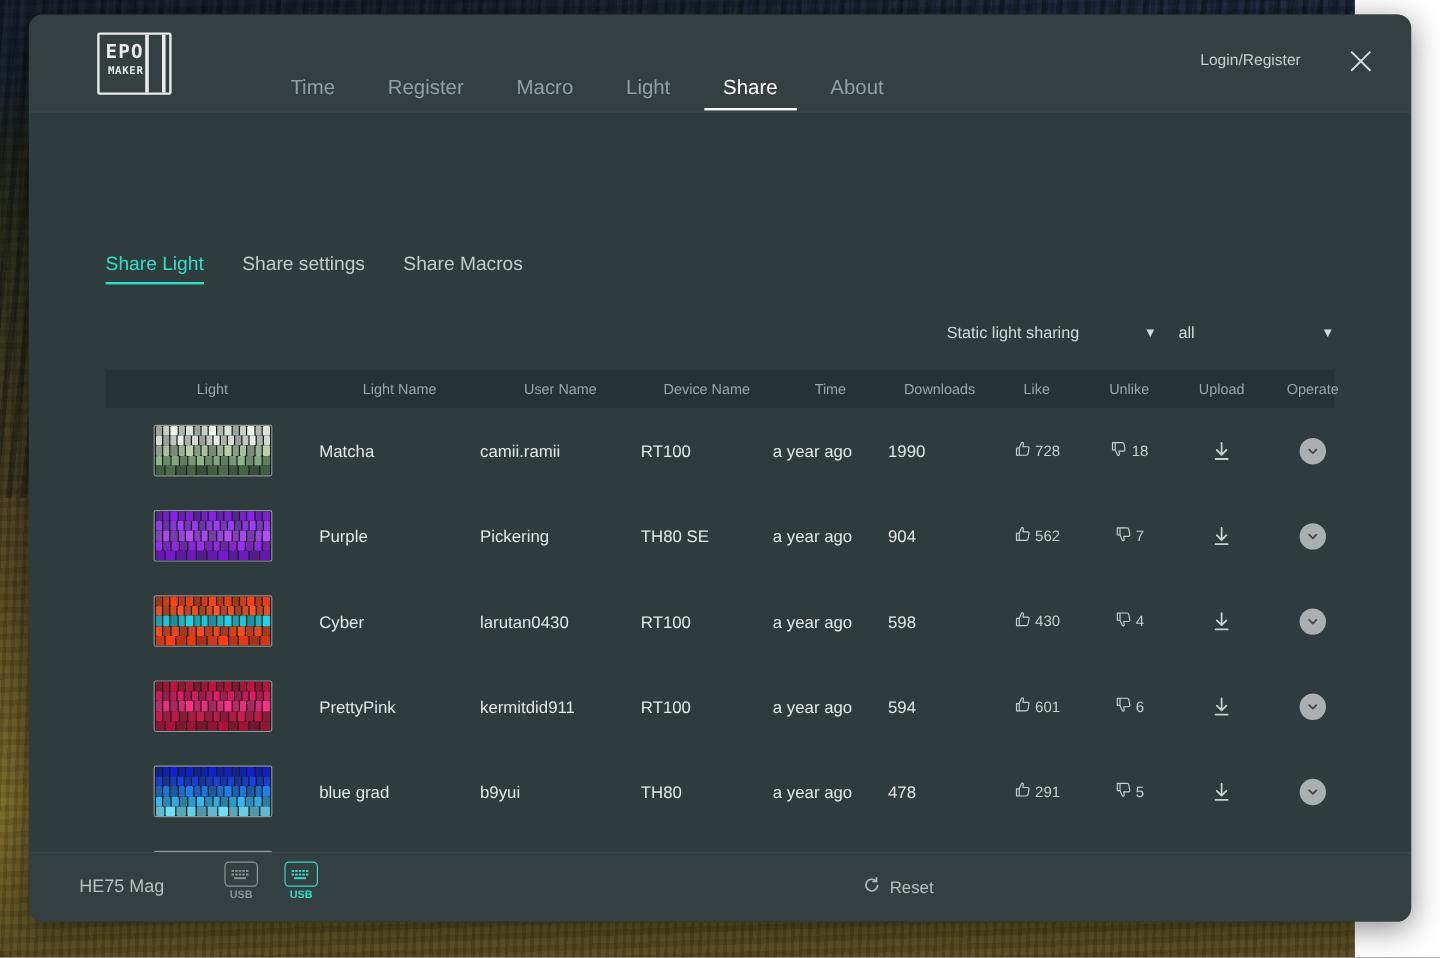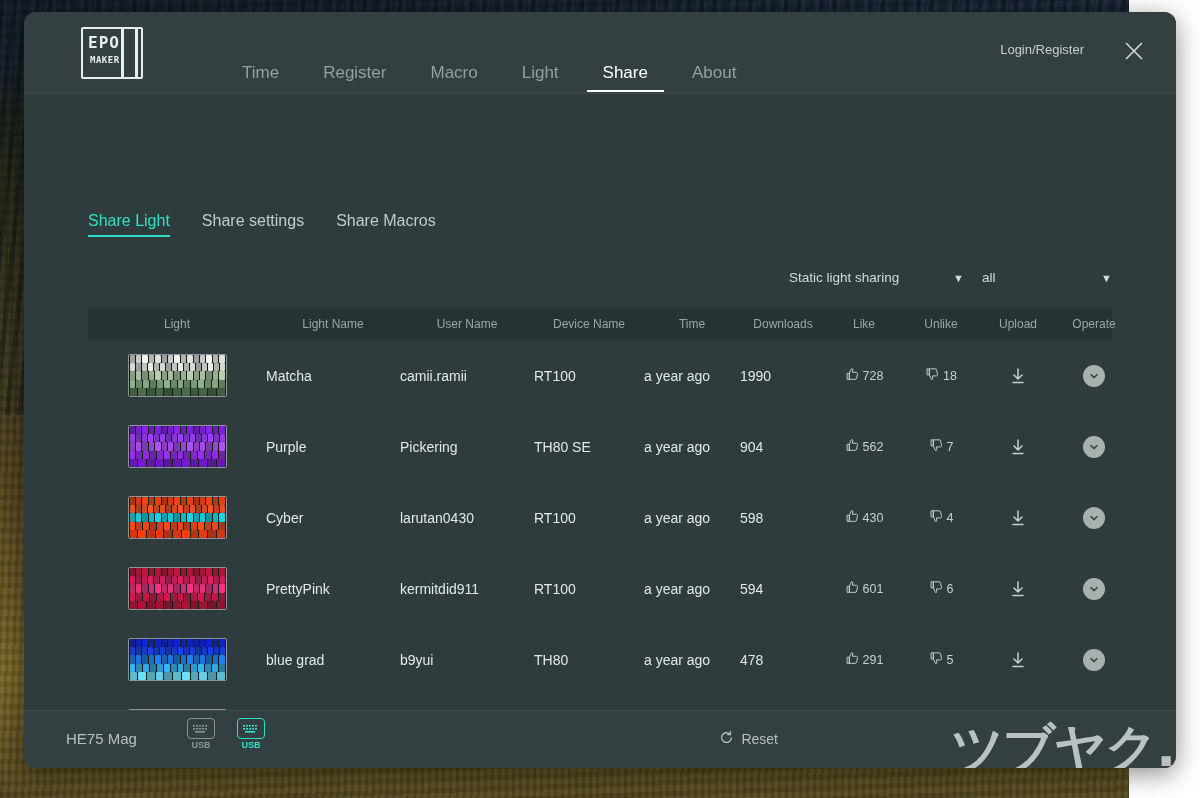--- a/index.html
+++ b/index.html
@@ -1211,15 +1211,14 @@
           <svg width="15" height="15" viewBox="0 0 16 16">
             <path d="M13.2 8a5.2 5.2 0 1 1-1.6-3.7" stroke="#b7c0c1" stroke-width="1.4" fill="none"></path>
             <path d="M12.2 1.2 L12.2 4.8 L8.6 4.8" stroke="#b7c0c1" stroke-width="1.4" fill="none"></path>
           </svg>
         </span>
         <span>Reset</span>
       </div>
 
     </div>
 
-    <div class="watermark">ツブヤク.</div>
   </div>
 </div>
 
 </body></html>

